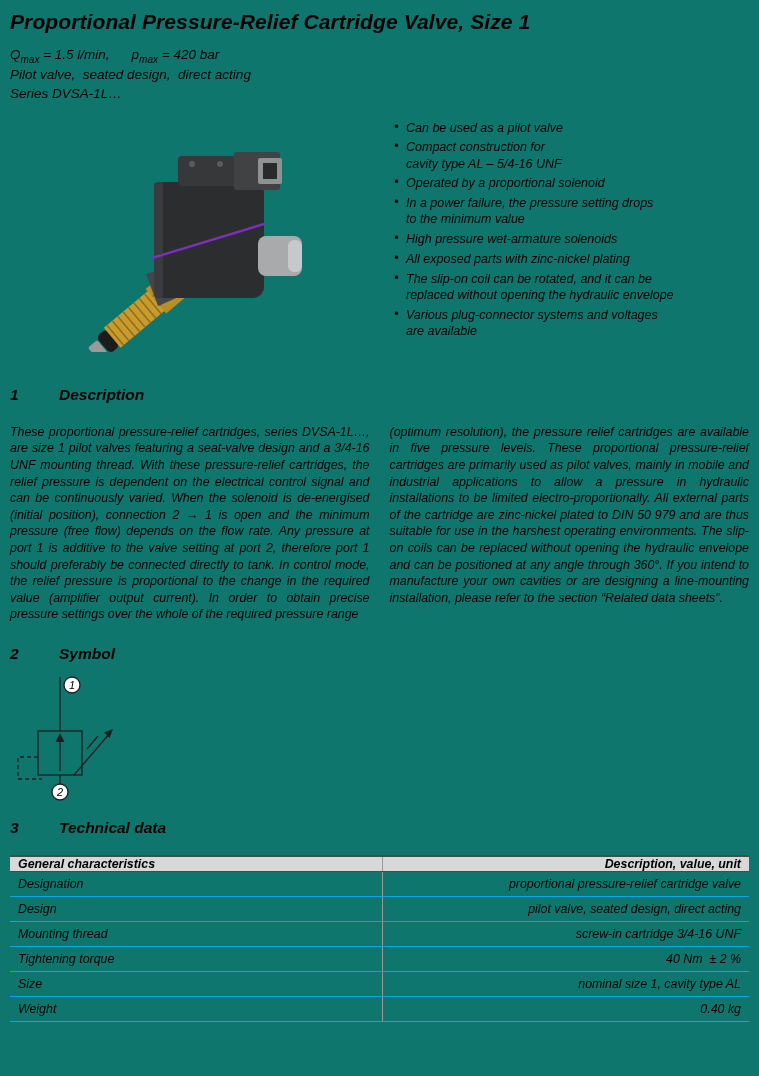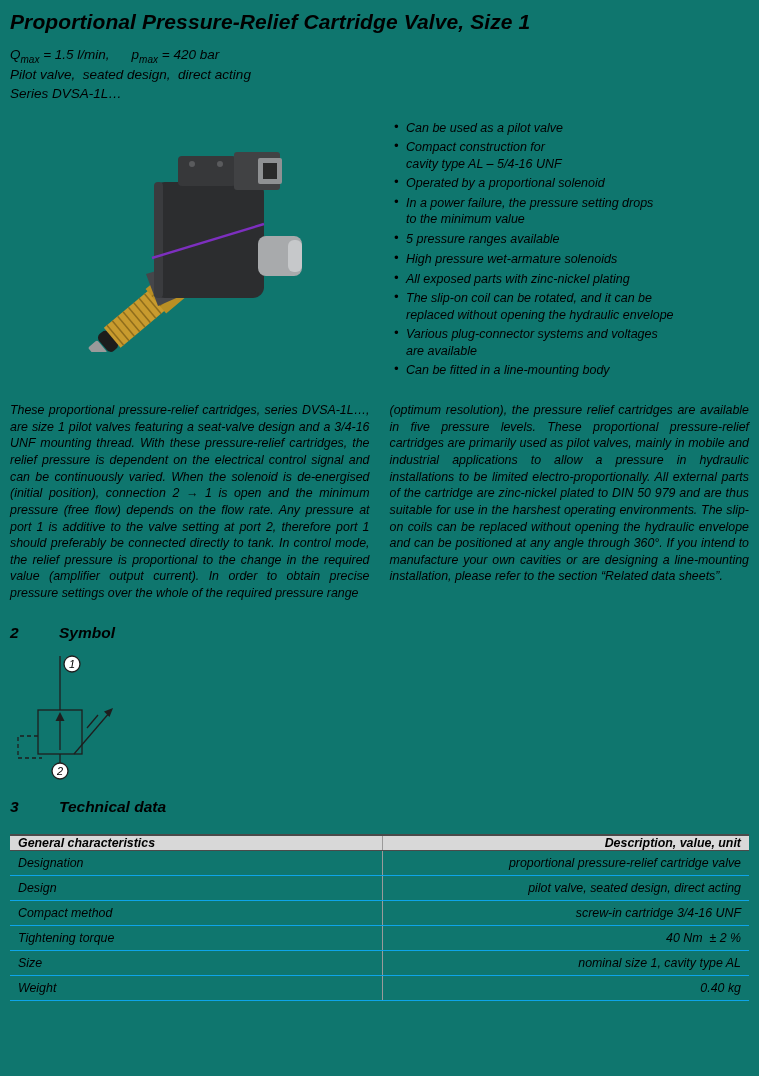--- a/index.html
+++ b/index.html
@@ -111,31 +111,30 @@
         <path d="M 94 134 L 206 100" stroke="#7d2fbf" stroke-width="2.4" fill="none"></path>
       </svg>
     </div>
     <ul class="features">
       <li>Can be used as a pilot valve</li>
       <li>Compact construction for
 cavity type AL – 5/4-16 UNF</li>
       <li>Operated by a proportional solenoid</li>
       <li>In a power failure, the pressure setting drops
 to the minimum value</li>
-      <li>5 pressure ranges available</li>
       <li>High pressure wet-armature solenoids</li>
       <li>All exposed parts with zinc-nickel plating</li>
       <li>The slip-on coil can be rotated, and it can be
 replaced without opening the hydraulic envelope</li>
       <li>Various plug-connector systems and voltages
 are available</li>
-      <li>Can be fitted in a line-mounting body</li>
     </ul>
   </div>
 
+  <div class="section-heading"><span class="sec-num">1</span><span>Description</span></div>
 
   <div class="two-col">
     <p>These proportional pressure-relief cartridges, series DVSA-1L…, are size 1 pilot valves featuring a seat-valve design and a 3/4-16 UNF mounting thread. With these pressure-relief cartridges, the relief pressure is dependent on the electrical control signal and can be continuously varied. When the solenoid is de-energised (initial position), connection 2 → 1 is open and the minimum pressure (free flow) depends on the flow rate. Any pressure at port 1 is additive to the valve setting at port 2, therefore port 1 should preferably be connected directly to tank. In control mode, the relief pressure is proportional to the change in the required value (amplifier output current). In order to obtain precise pressure settings over the whole of the required pressure range</p>
     <p>(optimum resolution), the pressure relief cartridges are available in five pressure levels. These proportional pressure-relief cartridges are primarily used as pilot valves, mainly in mobile and industrial applications to allow a pressure in hydraulic installations to be limited electro-proportionally. All external parts of the cartridge are zinc-nickel plated to DIN 50 979 and are thus suitable for use in the harshest operating environments. The slip-on coils can be replaced without opening the hydraulic envelope and can be positioned at any angle through 360°. If you intend to manufacture your own cavities or are designing a line-mounting installation, please refer to the section “Related data sheets”.</p>
   </div>
 
   <div class="section-heading sec2"><span class="sec-num">2</span><span>Symbol</span></div>
 
   <div class="symbol-wrap">
     <svg width="120" height="130" viewBox="0 0 120 130">
@@ -169,21 +168,21 @@
     <tbody>
       <tr>
         <td>Designation</td>
         <td>proportional pressure-relief cartridge valve</td>
       </tr>
       <tr>
         <td>Design</td>
         <td>pilot valve, seated design, direct acting</td>
       </tr>
       <tr>
-        <td>Compact method</td>
+        <td>Mounting thread</td>
         <td>screw-in cartridge 3/4-16 UNF</td>
       </tr>
       <tr>
         <td>Tightening torque</td>
         <td>40 Nm  ± 2 %</td>
       </tr>
       <tr>
         <td>Size</td>
         <td>nominal size 1, cavity type AL</td>
       </tr>

